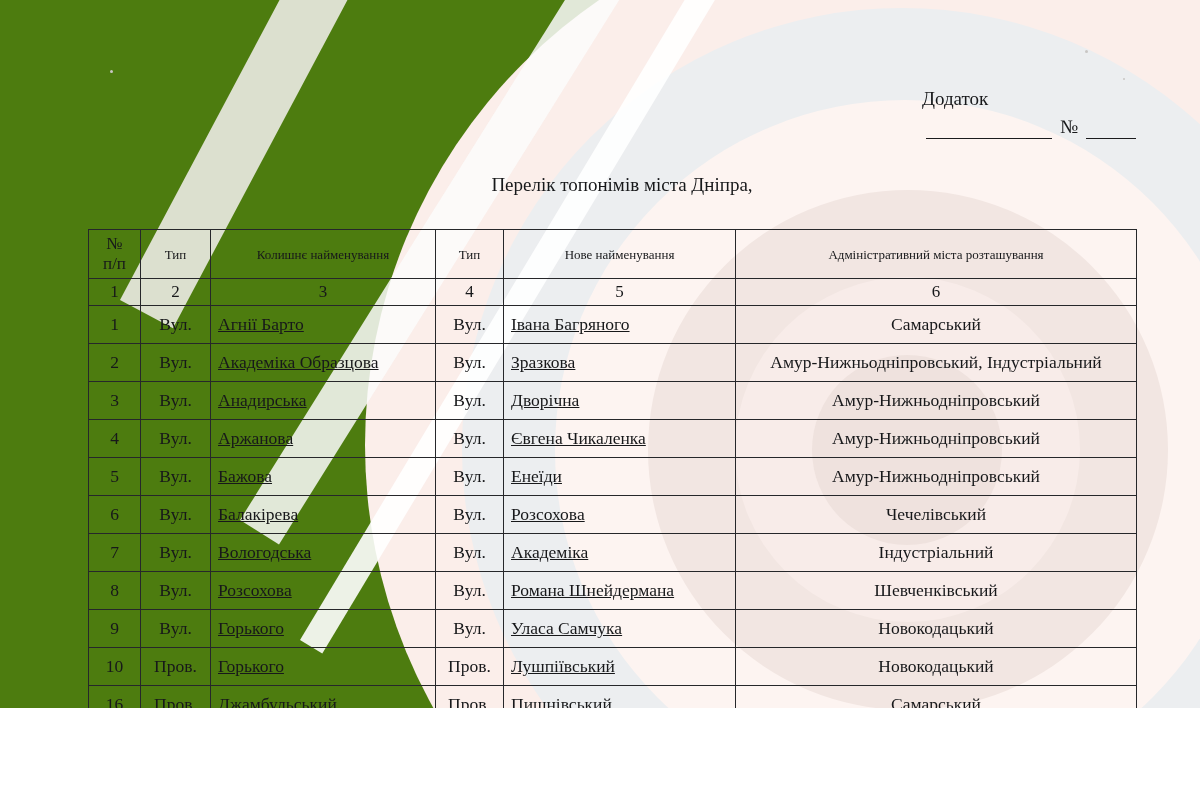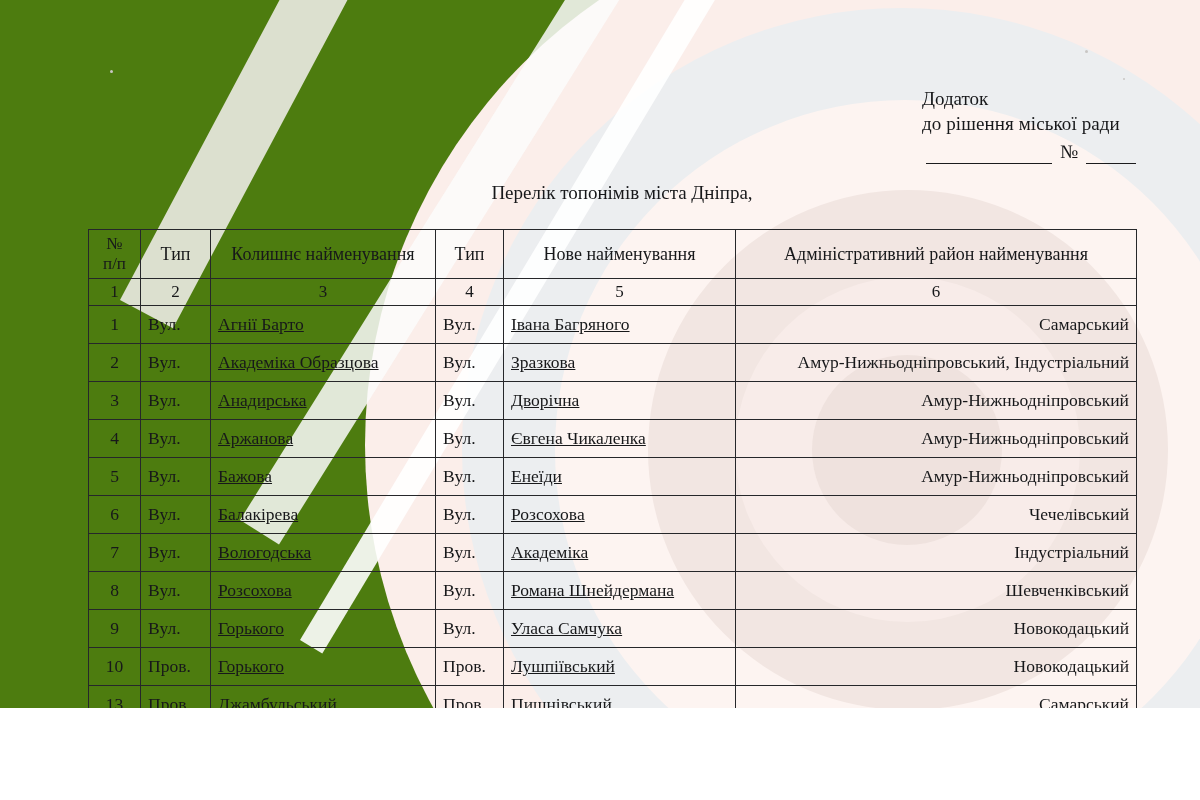--- a/index.html
+++ b/index.html
@@ -140,21 +140,21 @@
   
   .doc-title {
     position: absolute;
     left: 0;
     top: 172px;
     width: 1200px;
     text-align: center;
     font-size: 19px;
     line-height: 26px;
   }
-  .doc-title .t-line-1 { padding-left: 44px; margin-top: 8px; }
+  .doc-title .t-line-1 { padding-left: 44px; }
 
   
   .table-wrap {
     position: absolute;
     left: 88px;
     top: 229px;
     width: 1048px;
   }
   table.toponyms {
     border-collapse: collapse;
@@ -167,39 +167,39 @@
     border: 1.3px solid #26272a;
     padding: 0 7px;
     vertical-align: middle;
     font-weight: normal;
     background: transparent;
   }
   thead th {
     text-align: center;
     height: 48px;
     line-height: 21px;
-    font-size: 18px;
+    font-size: 13px;
   }
   thead th.num-head {
     line-height: 20px;
     font-size: 17px;
   }
   tr.col-numbers td {
     text-align: center;
     height: 26px;
     font-size: 17px;
   }
   tbody.body-rows td {
     height: 37px;
     font-size: 17.5px;
   }
   td.c-idx { text-align: center; }
-  td.c-type { text-align: left; padding-left: 8px; }
+  td.c-type { text-align: center; padding-left: 8px; }
   td.c-name { text-align: left; padding-left: 10px; text-decoration: underline; }
-  td.c-district { text-align: right; padding-left: 10px; }
+  td.c-district { text-align: center; padding-left: 10px; }
 
   
   col.w-idx      { width: 52px; }
   col.w-type1    { width: 70px; }
   col.w-old      { width: 225px; }
   col.w-type2    { width: 68px; }
   col.w-new      { width: 232px; }
   col.w-district { width: 401px; }
 
   .nowrap { white-space: nowrap; }
@@ -224,21 +224,20 @@
     <div class="wm-speck" style="left:1123px;top:78px;width:2px;height:2px;"></div>
     <div class="wm-speck" style="left:104px;top:755px;width:3px;height:3px;"></div>
     <div class="wm-speck" style="left:240px;top:770px;width:3px;height:3px;"></div>
     <div class="wm-speck" style="left:543px;top:745px;width:3px;height:3px;"></div>
   </div>
 
   <div class="content">
 
     <div class="doc-header">
       <div class="line-1">Додаток</div>
-      <div class="line-2">до рішення міської ради</div>
       <div class="sig-row">
         <span class="rule-long"></span>
         <span class="no-sign">№</span>
         <span class="rule-short"></span>
       </div>
     </div>
 
     <div class="doc-title">
       <div class="t-line-1">Перелік топонімів міста Дніпра,</div>
     </div>
@@ -256,21 +255,21 @@
         <thead>
           <tr>
             <th class="num-head">
               <div>№</div>
               <div>п/п</div>
             </th>
             <th>Тип</th>
             <th>Колишнє найменування</th>
             <th>Тип</th>
             <th>Нове найменування</th>
-            <th>Адміністративний район найменування</th>
+            <th>Адміністративний міста розташування</th>
           </tr>
           <tr class="col-numbers">
             <td>1</td>
             <td>2</td>
             <td>3</td>
             <td>4</td>
             <td>5</td>
             <td>6</td>
           </tr>
         </thead>
@@ -349,21 +348,21 @@
           </tr>
           <tr>
             <td class="c-idx">10</td>
             <td class="c-type">Пров.</td>
             <td class="c-name">Горького</td>
             <td class="c-type">Пров.</td>
             <td class="c-name">Лушпіївський</td>
             <td class="c-district nowrap">Новокодацький</td>
           </tr>
           <tr>
-            <td class="c-idx">13</td>
+            <td class="c-idx">16</td>
             <td class="c-type">Пров.</td>
             <td class="c-name">Джамбульський</td>
             <td class="c-type">Пров.</td>
             <td class="c-name">Пишнівський</td>
             <td class="c-district nowrap">Самарський</td>
           </tr>
         </tbody>
       </table>
     </div>
 

